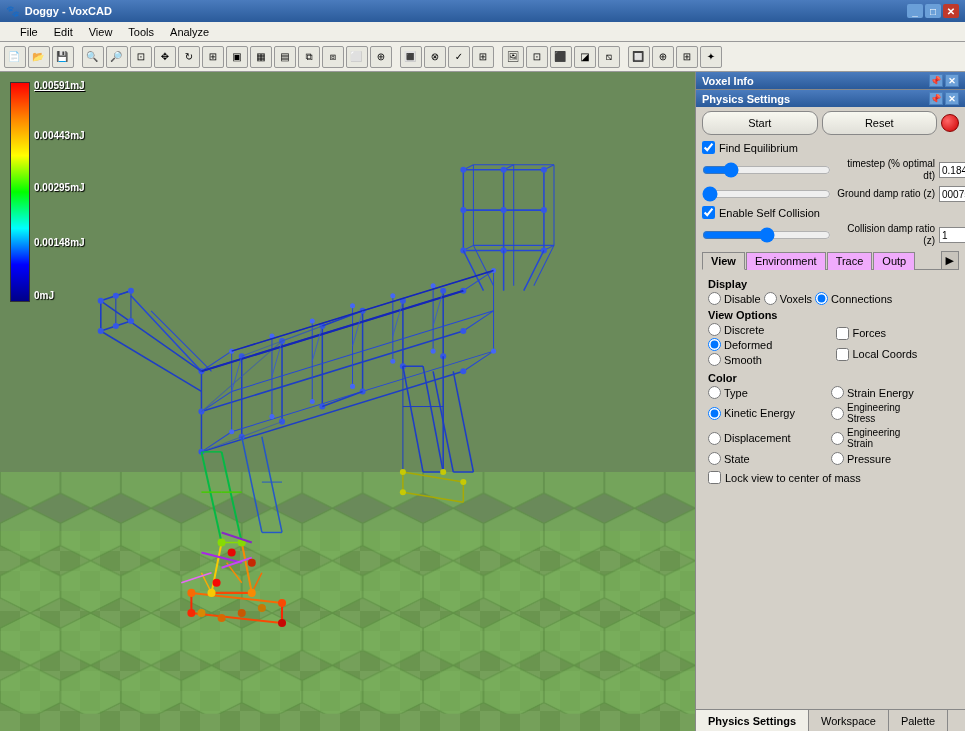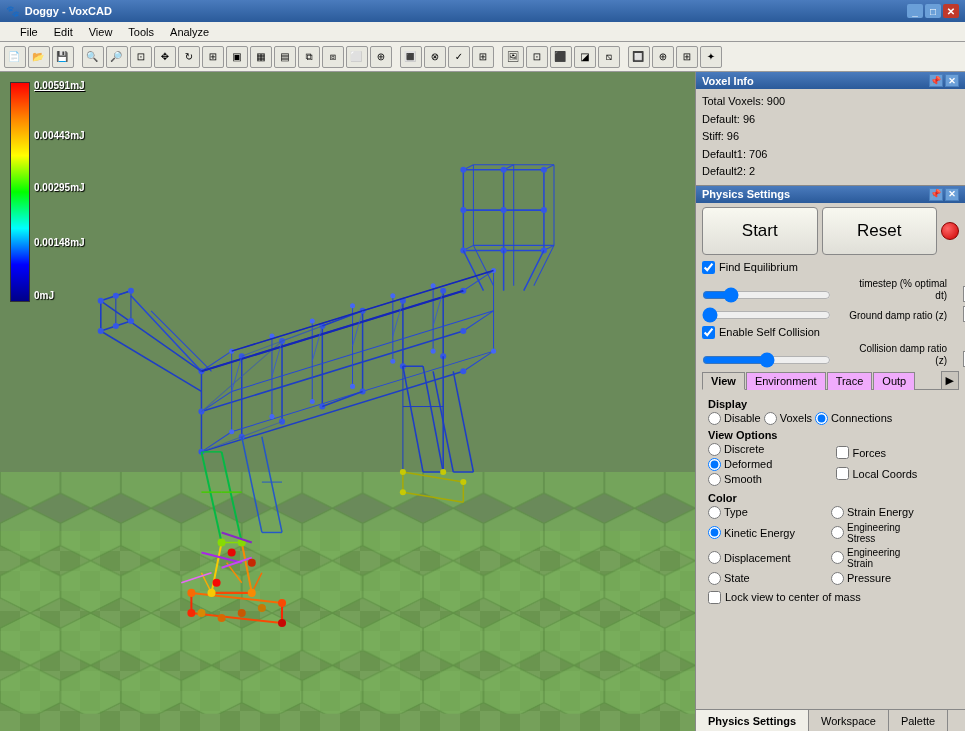--- a/index.html
+++ b/index.html
@@ -164,26 +164,26 @@
     }
 
     
     .btn-row {
       display: flex;
       gap: 4px;
       margin-bottom: 6px;
       align-items: center;
     }
     .ctrl-btn {
-      padding: 13px 12px;
+      padding: 5px 12px;
       background: linear-gradient(to bottom, #f8f8f0, #e0dfd8);
       border: 1px solid #888;
-      border-radius: 4px;
+      border-radius: 9px;
       cursor: pointer;
-      font-size: 17px;
+      font-size: 11px;
       flex: 1;
     }
     .red-circle {
       width: 18px; height: 18px;
       background: radial-gradient(circle at 35% 35%, #ff6666, #cc0000);
       border-radius: 50%;
       border: 1px solid #880000;
     }
 
     
@@ -215,22 +215,22 @@
       width: 35px;
       font-size: 11px;
       height: 20px;
       border: 1px solid #888;
       padding: 0 2px;
     }
 
     
     .slider-row {
       display: flex;
-      align-items: flex-end;
-      gap: 16px;
+      align-items: center;
+      gap: 4px;
       margin-bottom: 4px;
       font-size: 10px;
     }
     .slider-row input[type=range] {
       flex: 1;
       height: 14px;
     }
     .slider-label {
       min-width: 100px;
       text-align: right;
@@ -643,27 +643,20 @@
   <div id="right-panel">
 
     <div id="voxel-info">
       <div class="panel-header">
         <span>Voxel Info</span>
         <div class="panel-header-btns">
           <div class="panel-hdr-btn">📌</div>
           <div class="panel-hdr-btn">✕</div>
         </div>
       </div>
-      <div class="voxel-info-content">
-        <div>Total Voxels: 900</div>
-        <div>Default: 96</div>
-        <div>Stiff: 96</div>
-        <div>Default1: 706</div>
-        <div>Default2: 2</div>
-      </div>
     </div>
 
     <div id="physics-settings">
       <div class="panel-header">
         <span>Physics Settings</span>
         <div class="panel-header-btns">
           <div class="panel-hdr-btn">📌</div>
           <div class="panel-hdr-btn">✕</div>
         </div>
       </div>

